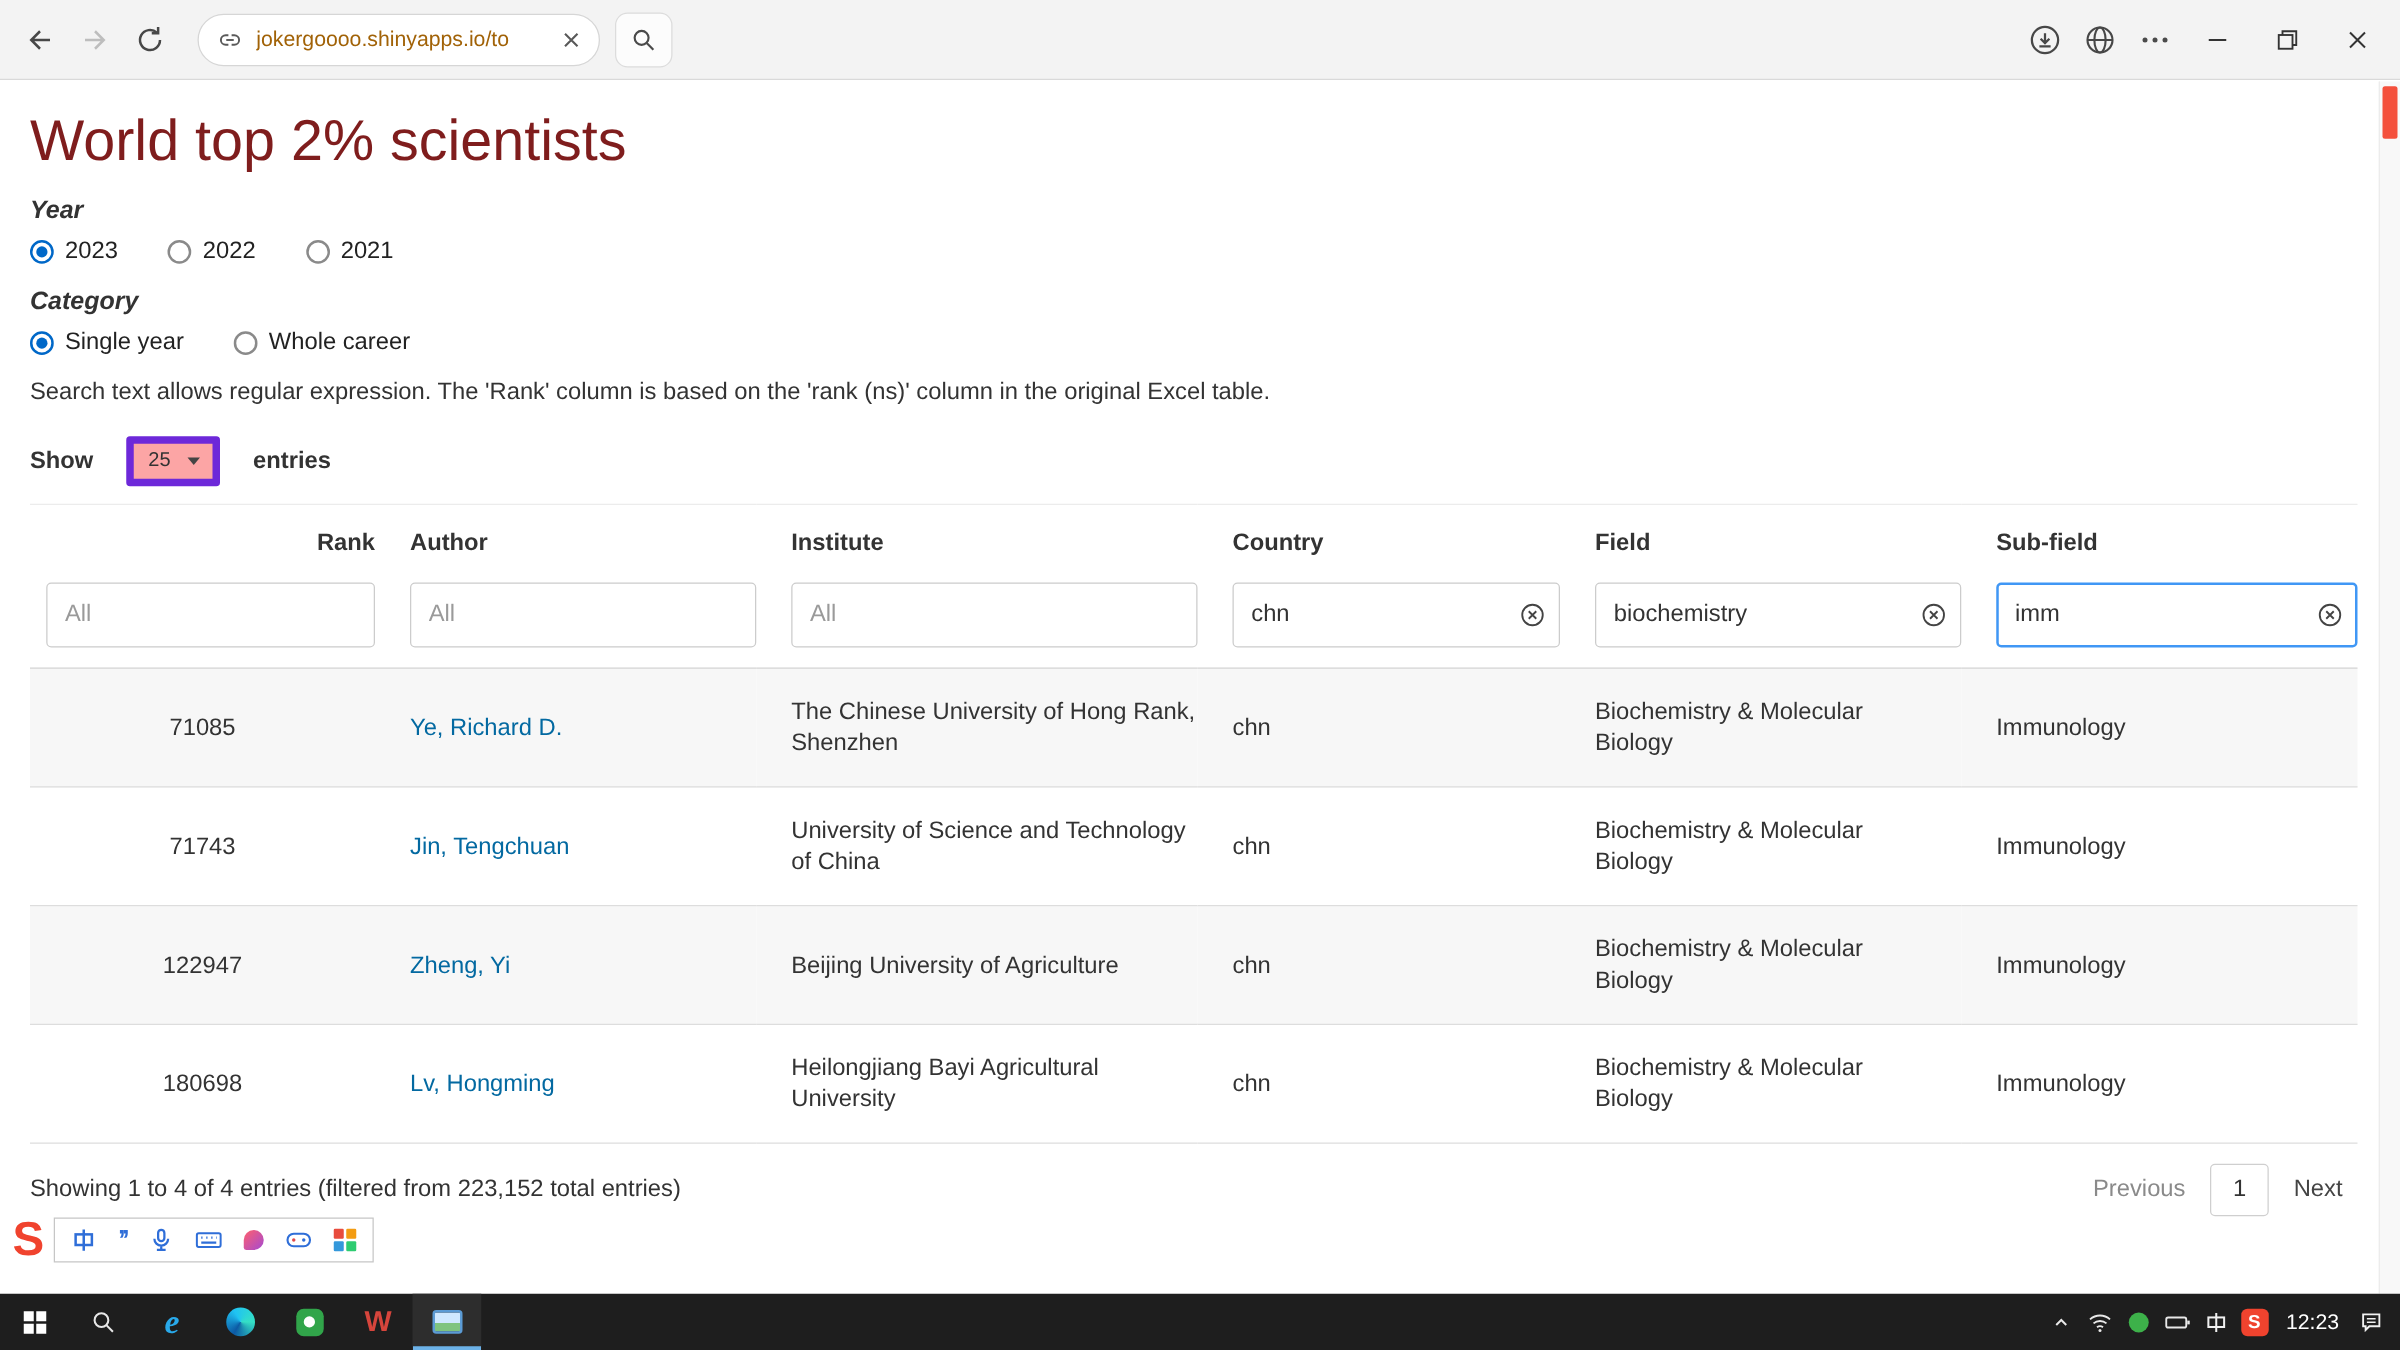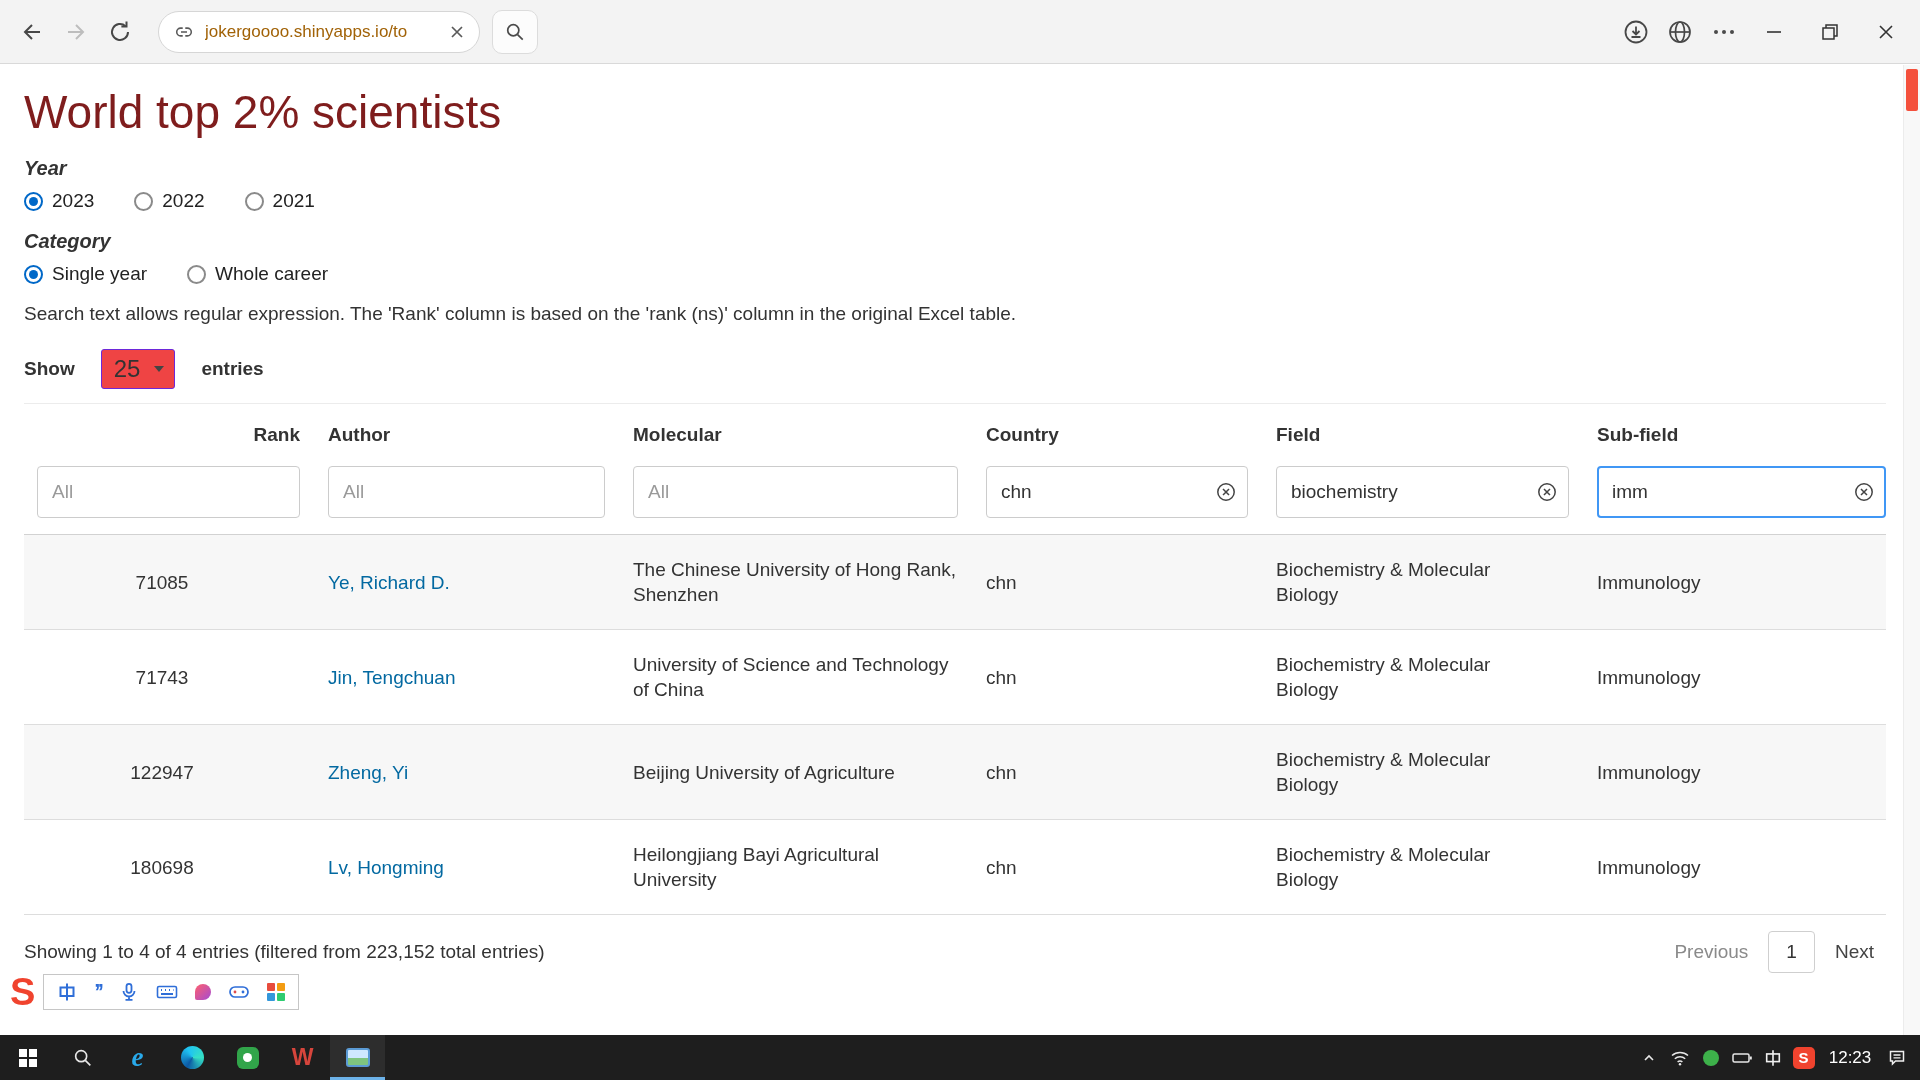--- a/index.html
+++ b/index.html
@@ -40,22 +40,22 @@
   .field-label { font-size:20px; font-weight:bold; margin-bottom:10px;font-style:italic; }
   .radio-row { display:flex; align-items:center; margin-bottom:18px; }
   .radio-item { display:flex; align-items:center; gap:9px; margin-right:40px; cursor:pointer; }
   .radio { width:19px; height:19px; border-radius:50%; border:2px solid #8a8a8a; background:#fff; position:relative; flex:0 0 auto; }
   .radio.sel { border-color:#0068c8; }
   .radio.sel::after { content:""; position:absolute; inset:3px; border-radius:50%; background:#0068c8; }
   .radio-label { font-size:19px; color:#222; }
   .note { font-size:19px; margin:4px 0 24px 0; }
   .length-row { display:flex; align-items:center; gap:26px; margin-bottom:14px; font-size:19px; font-weight:bold; }
   .select-box {
-    display:flex; align-items:center; gap:14px; border:1px solid #6d28d9; border-radius:3px;
-    background:#ef4444; padding:5px 10px 5px 12px; font-size:24px; font-weight:normal; cursor:pointer;
+    display:flex; align-items:center; gap:14px; border:6px solid #6d28d9; border-radius:3px;
+    background:#fca5a5; padding:5px 10px 5px 12px; font-size:16px; font-weight:normal; cursor:pointer;
   }
   .caret { width:0; height:0; border-left:5px solid transparent; border-right:5px solid transparent; border-top:6px solid #444; }
 
   
   table.dt { border-collapse:collapse; table-layout:fixed; width:1862px; }
   .dt th, .dt td { font-size:19px; color:#333; vertical-align:middle; }
   .dt thead tr.hrow th {
     text-align:left; font-weight:bold; padding:20px 0 14px 28px; border-top:1px solid #ececec;
   }
   .dt thead tr.hrow th.rank-col { text-align:right; padding-left:0; }
@@ -251,21 +251,21 @@
           <col style="width:305px">
           <col style="width:353px">
         <col style="width:290px">
           <col style="width:321px">
           <col style="width:317px">
       </colgroup>
       <thead>
         <tr class="hrow">
           <th class="rank-col">Rank</th>
           <th>Author</th>
-          <th>Molecular</th>
+          <th>Institute</th>
           <th>Country</th>
           <th>Field</th>
           <th>Sub-field</th>
         </tr>
         <tr class="frow">
           <td class="f-rank">
             <div class="filter-wrap">
               <input class="filter-input" placeholder="All" style="">
             </div>
           </td>

